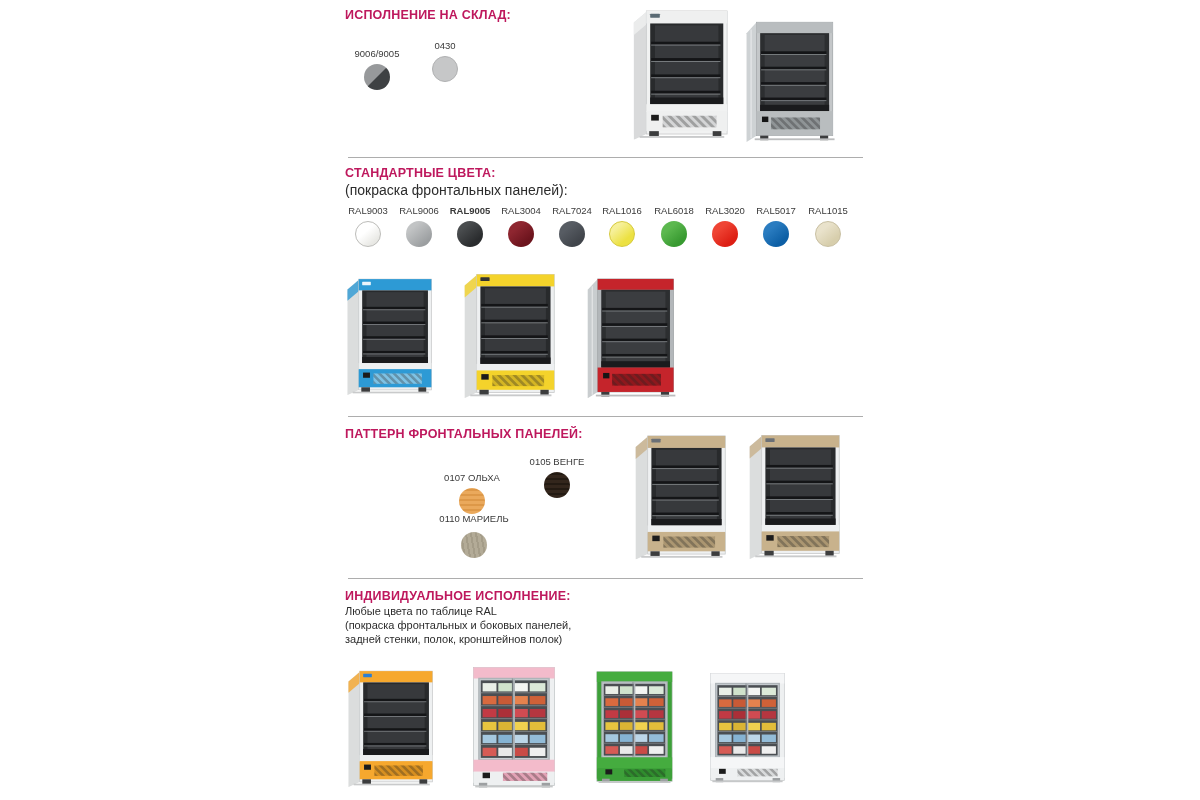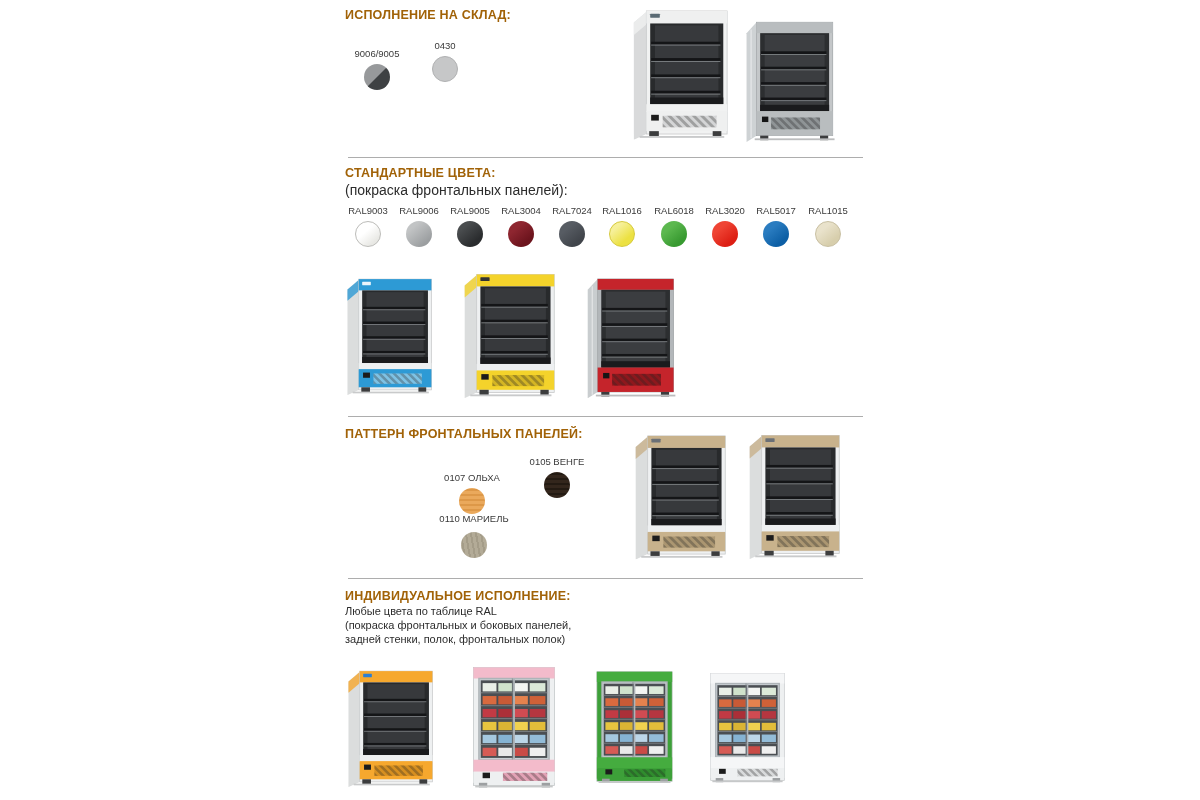--- a/index.html
+++ b/index.html
@@ -1,19 +1,19 @@
 <!DOCTYPE html>
 <html><head>
 <meta charset="utf-8">
 <style>
   html,body{margin:0;padding:0;background:#ffffff;}
   .page{position:relative;width:1200px;height:800px;background:#fff;overflow:hidden;
         font-family:"Liberation Sans",sans-serif;color:#1e1e1e;}
   .abs{position:absolute;}
-  .sec-title{font-size:12.5px;font-weight:700;color:#a16207;letter-spacing:.2px;white-space:nowrap;}
+  .sec-title{font-size:12.5px;font-weight:700;color:#be185d;letter-spacing:.2px;white-space:nowrap;}
   .sec-sub{font-size:14px;color:#2c2c2c;white-space:nowrap;}
   .desc-line{font-size:11px;color:#2c2c2c;line-height:14px;white-space:nowrap;}
   .divider{position:absolute;left:348px;width:515px;height:1px;background:#adadad;}
   
   .sw{position:absolute;text-align:center;}
   .sw .lbl{font-size:9.5px;color:#3a3a3a;white-space:nowrap;}
   .sw .dot{width:26px;height:26px;border-radius:50%;margin:5px auto 0;box-sizing:border-box;}
   .sw .dot.gap8{margin-top:8px;}
   
   .c-9006-9005{background:linear-gradient(135deg,#97999b 49.5%,#3e4143 50.5%);}
@@ -185,21 +185,21 @@
   <div class="abs sec-sub" style="left:345px;top:182px;">(покраска фронтальных панелей):</div>
 
   <div class="sw" style="left:340px;top:205px;width:56px;">
     <div class="lbl">RAL9003</div>
     <div class="dot c-ral9003"></div>
   </div>
   <div class="sw" style="left:391px;top:205px;width:56px;">
     <div class="lbl">RAL9006</div>
     <div class="dot c-ral9006"></div>
   </div>
-  <div class="sw" style="left:442px;top:205px;width:56px;">
+  <div class="sw" style="left:442px;top:205px;width:56px;font-weight:bold;">
     <div class="lbl">RAL9005</div>
     <div class="dot c-ral9005"></div>
   </div>
   <div class="sw" style="left:493px;top:205px;width:56px;">
     <div class="lbl">RAL3004</div>
     <div class="dot c-ral3004"></div>
   </div>
   <div class="sw" style="left:544px;top:205px;width:56px;">
     <div class="lbl">RAL7024</div>
     <div class="dot c-ral7024"></div>
@@ -258,21 +258,21 @@
   <svg class="fr" style="left:746px;top:428px;--accent:#c8b28c;--body:#eef0f1;--side:#dbdddd;--dim:#ab9671;--logo:#6b7076;" width="96" height="133" viewBox="0 0 104 140">
       <use href="#sym-open"></use>
     </svg>
 
   <div class="divider" style="top:578px;"></div>
 
   <div class="abs sec-title" style="left:345px;top:589px;">ИНДИВИДУАЛЬНОЕ ИСПОЛНЕНИЕ:</div>
   <div class="abs" style="left:345px;top:604px;">
     <div class="desc-line">Любые цвета по таблице RAL</div>
     <div class="desc-line">(покраска фронтальных и боковых панелей,</div>
-    <div class="desc-line">задней стенки, полок, фронтальных полок)</div>
+    <div class="desc-line">задней стенки, полок, кронштейнов полок)</div>
   </div>
 
   <svg class="fr" style="left:345px;top:656px;--accent:#f6a82e;--body:#eef0f1;--side:#dbdddd;--dim:#d68f20;--logo:#2a7fd4;" width="90" height="141" viewBox="0 0 104 140">
       <use href="#sym-open"></use>
     </svg>
   <svg class="fr" style="left:466px;top:658px;--accent:#f3bbcb;--frame:#eef0f1;--dim:#e2a2b5;" width="96" height="137" viewBox="0 0 104 140">
       <use href="#sym-doors"></use>
     </svg>
   <svg class="fr" style="left:590px;top:657px;--accent:#45ac3f;--frame:#3da039;--dim:#2f8c2d;" width="89" height="139" viewBox="0 0 104 140">
       <use href="#sym-doors"></use>

